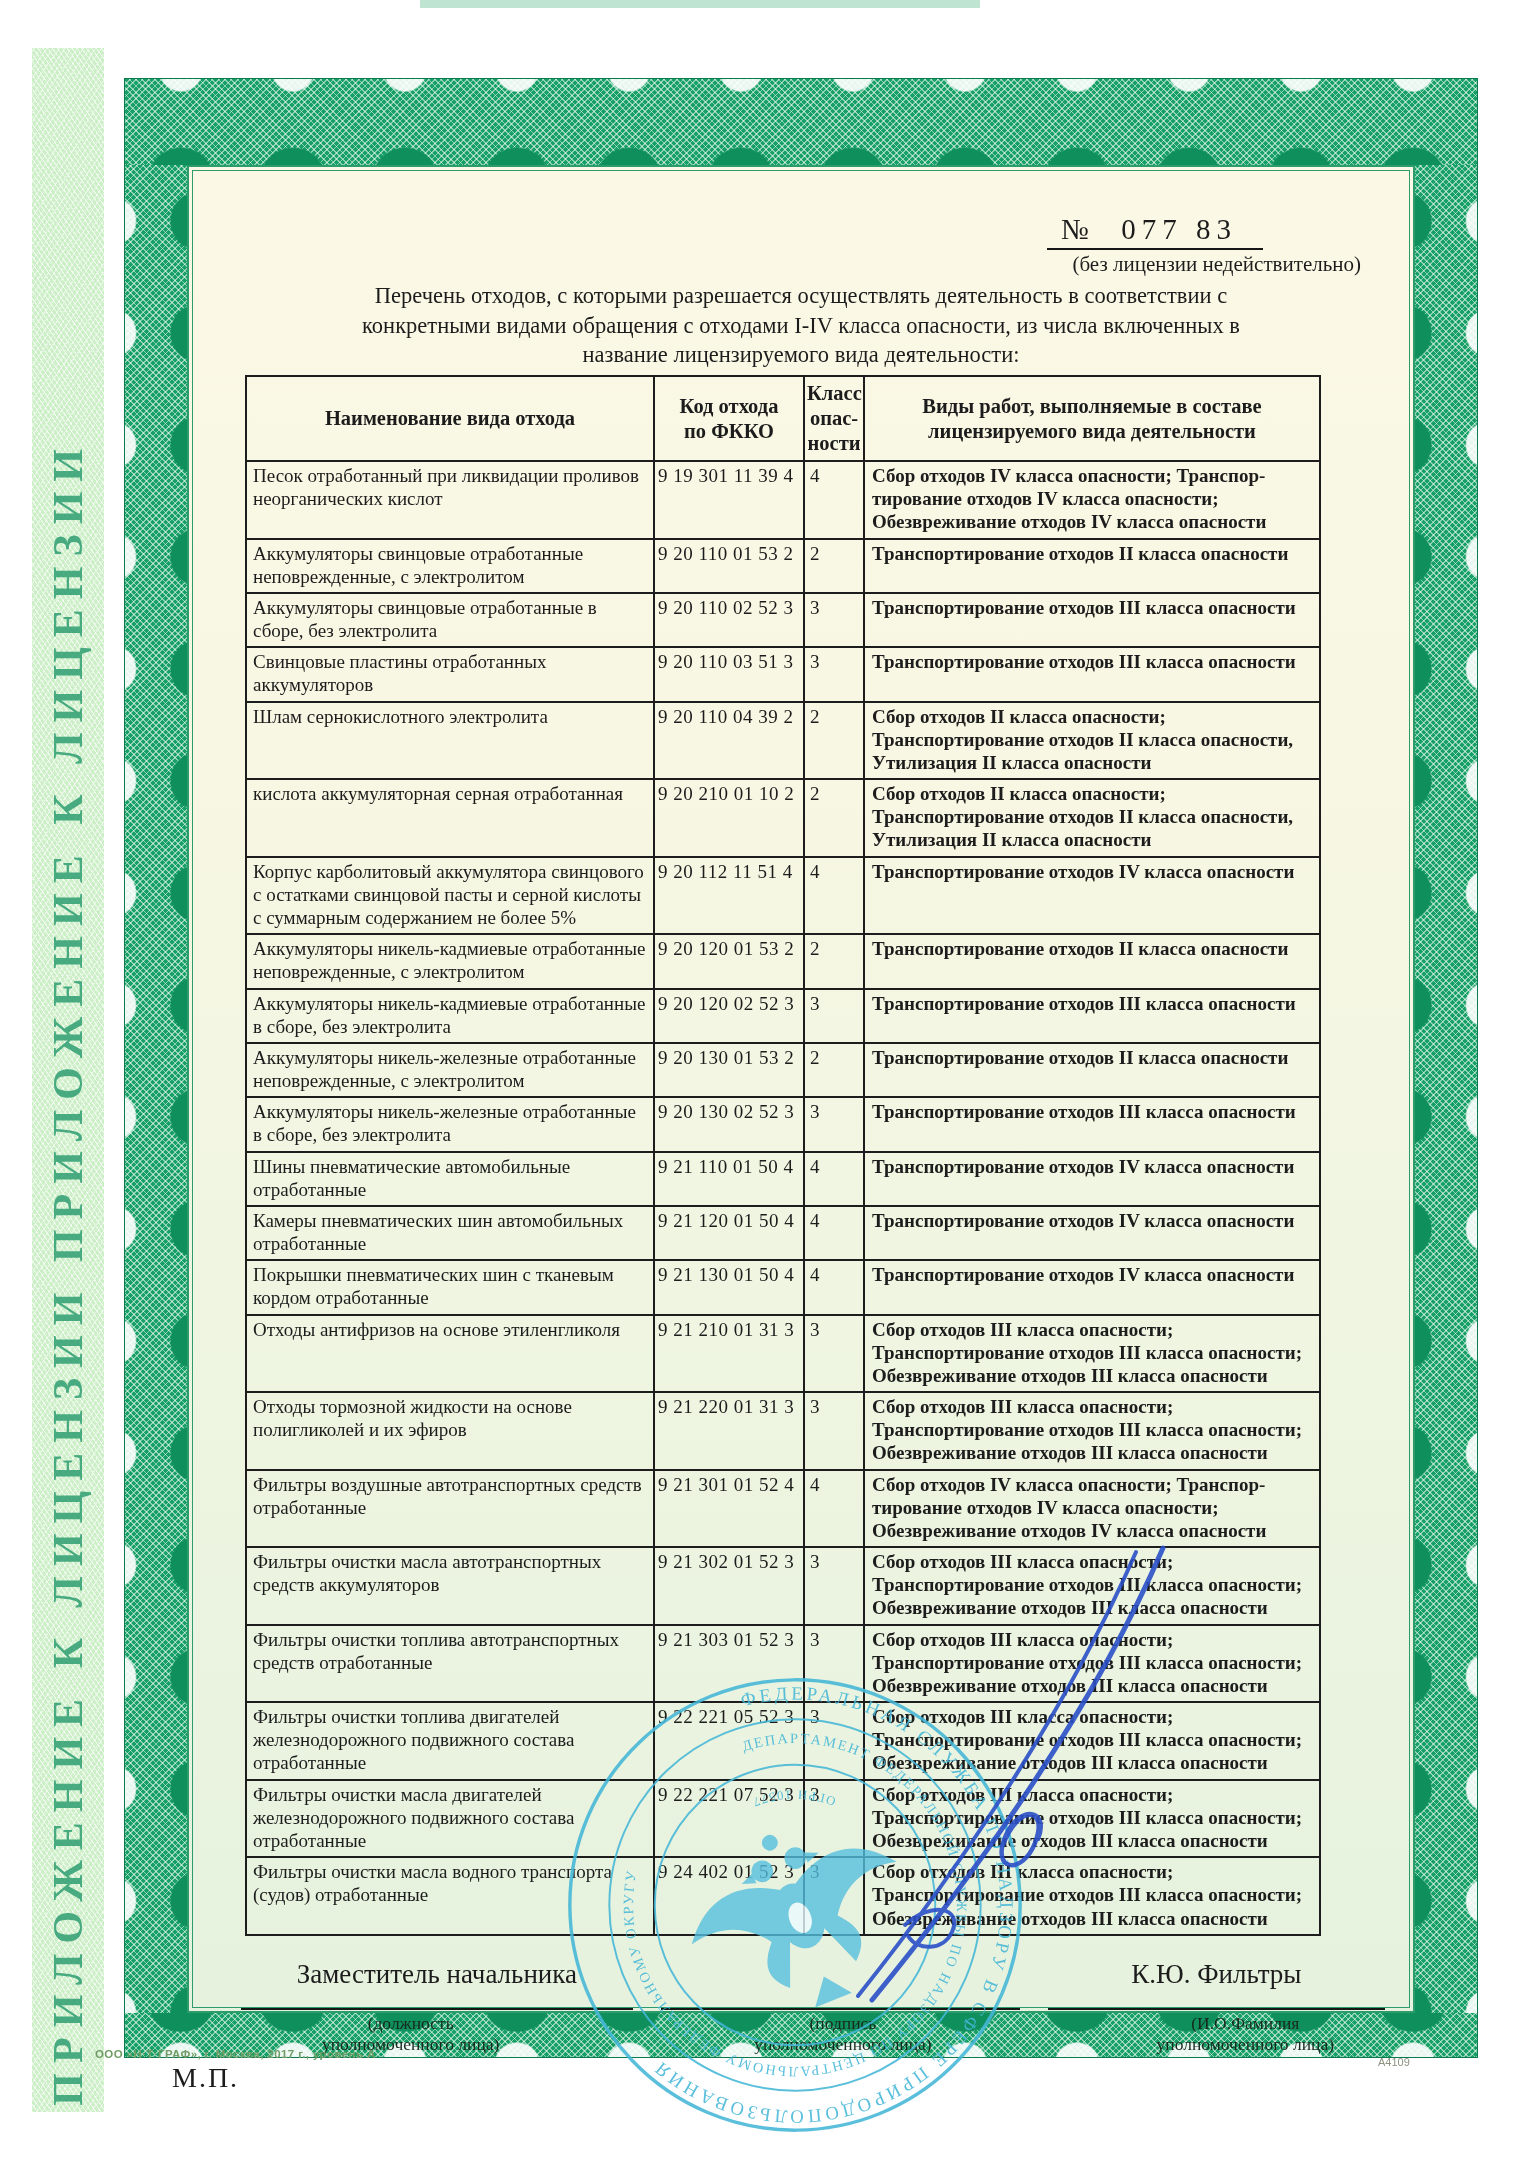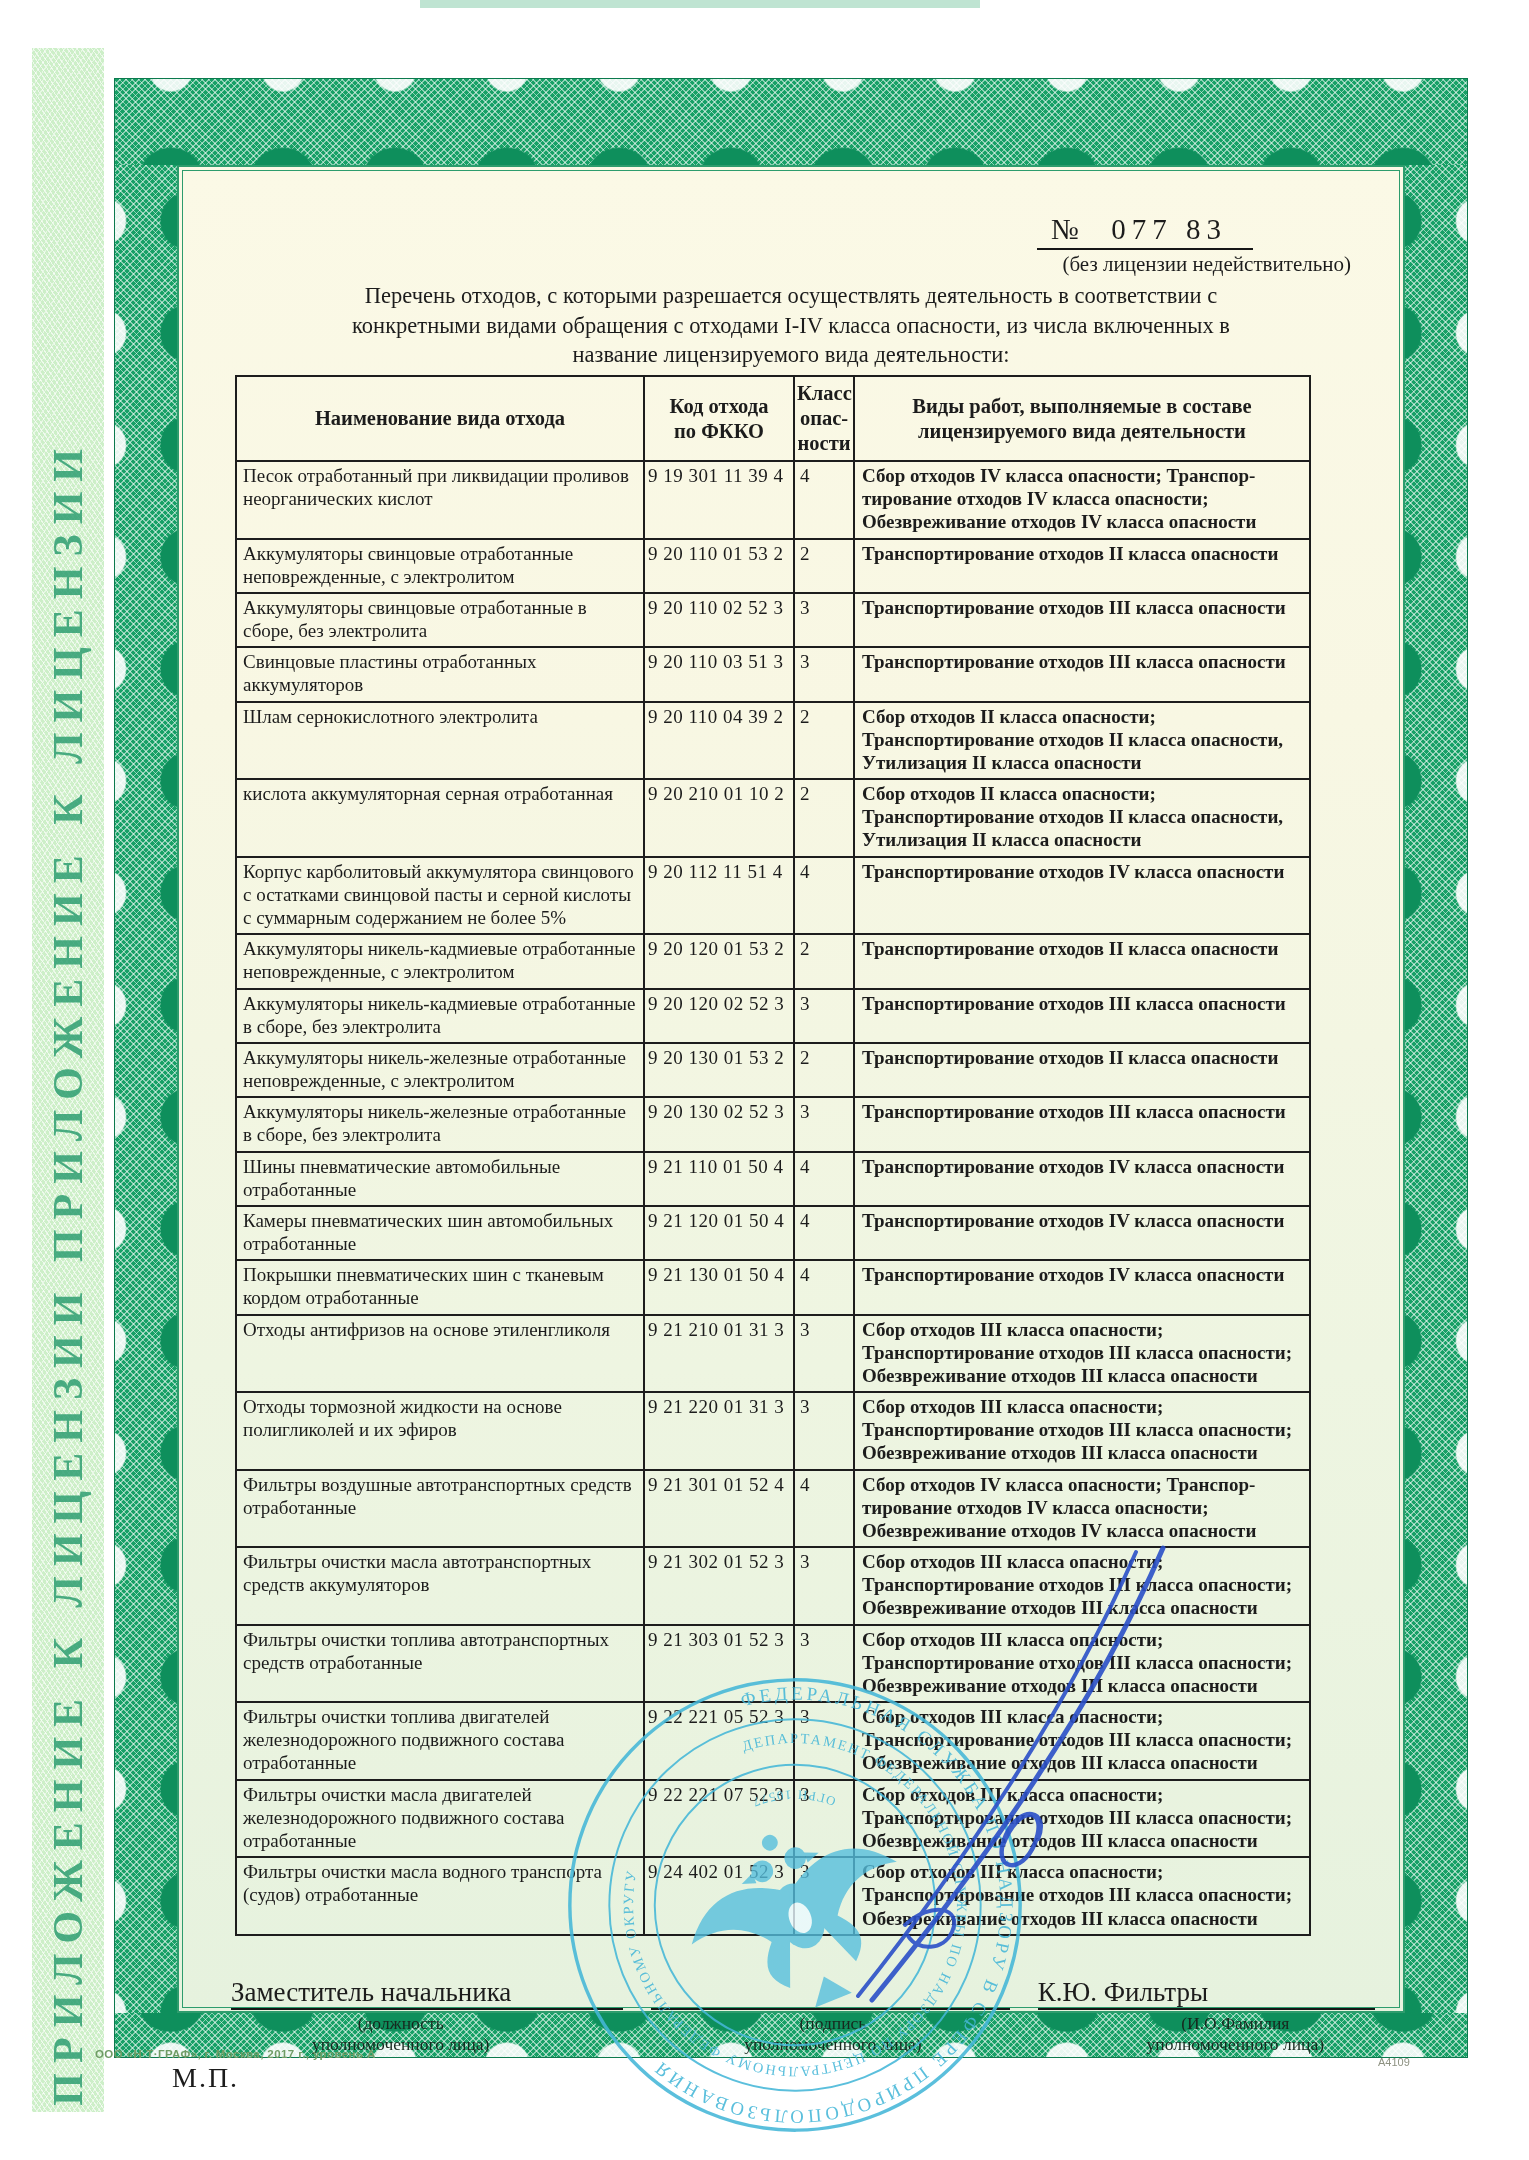--- a/index.html
+++ b/index.html
@@ -23,21 +23,21 @@
   }
   .side-strip .vtext{
     position:absolute;left:50%;bottom:6px;transform:translateX(-50%);
     writing-mode:vertical-rl;transform:translateX(-50%) rotate(180deg);
     font-weight:bold;font-size:42px;letter-spacing:10px;
     color:#2f9f72;opacity:.85;white-space:nowrap;line-height:1;
   }
 
   
   .doc-frame{
-    position:absolute;left:114px;top:78px;width:1352px;height:1978px;
+    position:absolute;left:124px;top:78px;width:1352px;height:1978px;
     background:#22c55e;border:1px solid #0c7a4e;
   }
   .band{position:absolute;background-color:#17a066;}
   .band.h{
     left:0;right:0;height:86px;
     background-image:
       radial-gradient(ellipse 52px 46px at 50% 112%, #0e8f5c 58%, transparent 62%),
       radial-gradient(ellipse 40px 42px at 50% -12%, rgba(255,255,255,.9) 52%, transparent 57%),
       repeating-linear-gradient(45deg,rgba(255,255,255,.5) 0 1.2px,transparent 1.2px 4.5px),
       repeating-linear-gradient(-45deg,rgba(255,255,255,.5) 0 1.2px,transparent 1.2px 4.5px);
@@ -103,21 +103,21 @@
   .waste col.c4{width:456px;}
   .waste td.c-code{padding-left:3px;padding-right:0;letter-spacing:.5px;}
   .waste td.c-class{padding-left:5px;}
   .waste td.c-works{white-space:pre-line;padding-left:7px;font-weight:bold;}
 
   
   .sig-names{
     position:absolute;left:52px;right:28px;bottom:1px;display:flex;gap:28px;
     font-size:27px;
   }
-  .sig-names .col{border-bottom:2.5px solid #161616;padding-bottom:0;}
+  .sig-names .col{border-bottom:2.5px solid #161616;text-align:center;padding-bottom:18px;}
   .sig-names .c1{width:36%;}
   .sig-names .c2{width:33%;}
   .sig-names .c3{width:31%;}
   .sig-hints{
     position:absolute;left:70px;right:46px;bottom:2px;height:42px;display:flex;gap:19px;
     font-size:17.5px;line-height:1.2;color:#17281e;
   }
   .sig-hints .col{text-align:center;white-space:pre-line;}
   .sig-hints .c1{width:36%;}
   .sig-hints .c2{width:33%;}

